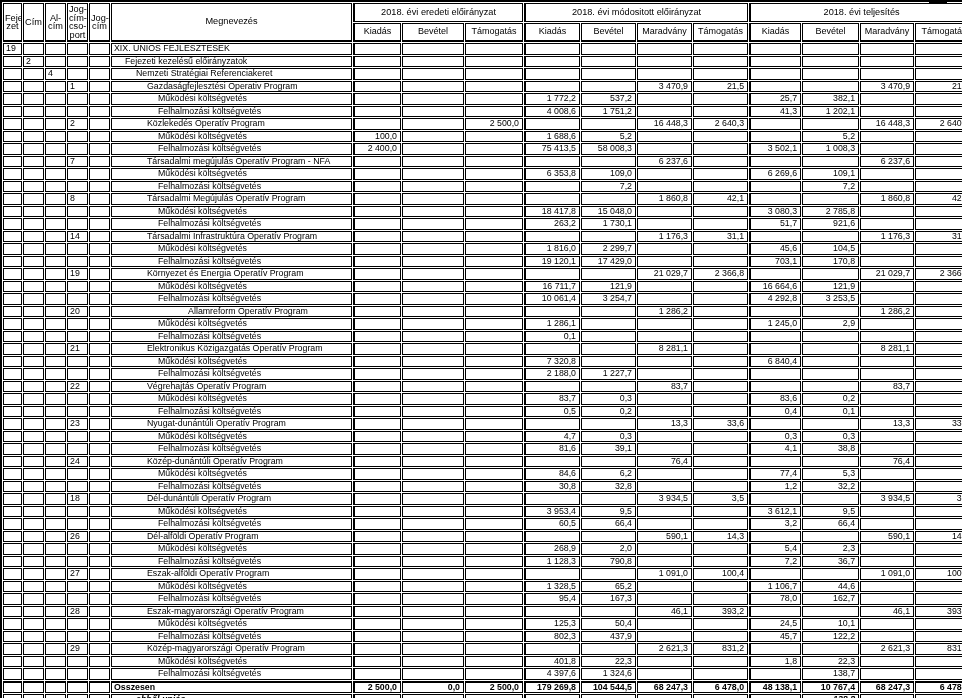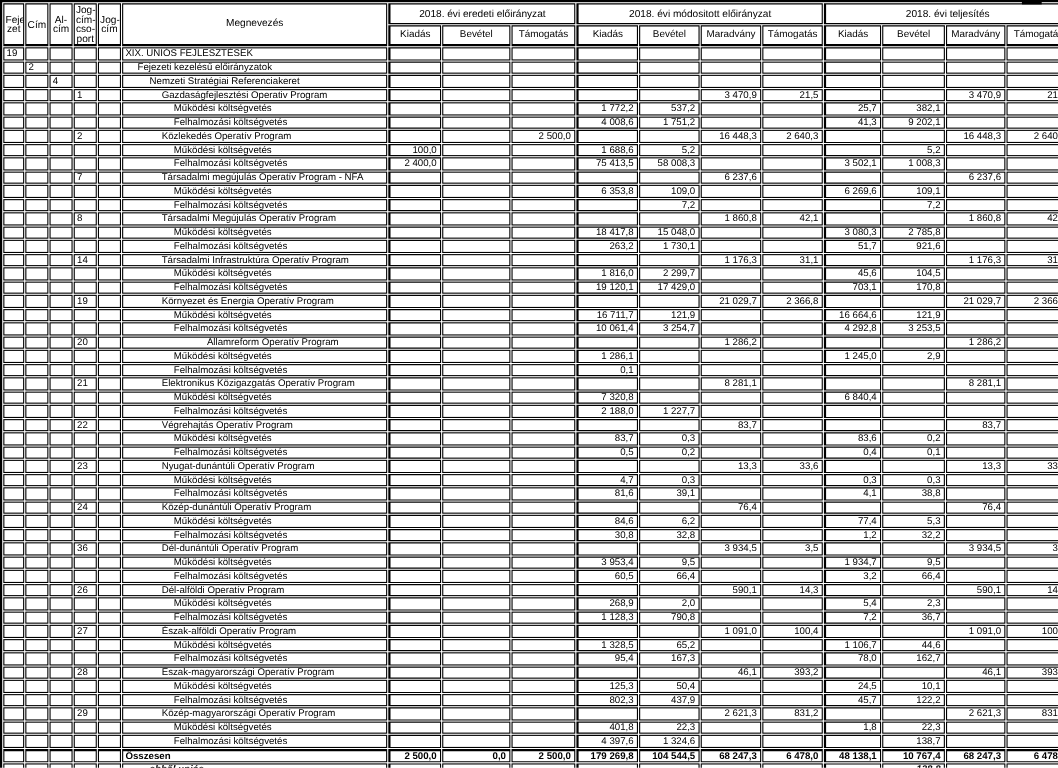--- a/index.html
+++ b/index.html
@@ -193,21 +193,21 @@
         <td class="idc"></td>
         <td class="name" style="padding-left: 46px;">Felhalmozási költségvetés</td>
         <td class="num gsep"></td>
         <td class="num"></td>
         <td class="num"></td>
         <td class="num gsep">4 008,6</td>
         <td class="num">1 751,2</td>
         <td class="num"></td>
         <td class="num"></td>
         <td class="num gsep">41,3</td>
-        <td class="num">9 202,1</td>
+        <td class="num">1 202,1</td>
         <td class="num"></td>
         <td class="num"></td>
       </tr>
       <tr>
         <td class="idc"></td>
         <td class="idc"></td>
         <td class="idc"></td>
         <td class="idc">2</td>
         <td class="idc"></td>
         <td class="name" style="padding-left: 35px;">Közlekedés Operatív Program</td>
@@ -771,21 +771,21 @@
         <td class="num"></td>
         <td class="num gsep">1,2</td>
         <td class="num">32,2</td>
         <td class="num"></td>
         <td class="num"></td>
       </tr>
       <tr>
         <td class="idc"></td>
         <td class="idc"></td>
         <td class="idc"></td>
-        <td class="idc">36</td>
+        <td class="idc">18</td>
         <td class="idc"></td>
         <td class="name" style="padding-left: 35px;">Dél-dunántúli Operatív Program</td>
         <td class="num gsep"></td>
         <td class="num"></td>
         <td class="num"></td>
         <td class="num gsep"></td>
         <td class="num"></td>
         <td class="num">3 934,5</td>
         <td class="num">3,5</td>
         <td class="num gsep"></td>
@@ -800,21 +800,21 @@
         <td class="idc"></td>
         <td class="idc"></td>
         <td class="name" style="padding-left: 46px;">Működési költségvetés</td>
         <td class="num gsep"></td>
         <td class="num"></td>
         <td class="num"></td>
         <td class="num gsep">3 953,4</td>
         <td class="num">9,5</td>
         <td class="num"></td>
         <td class="num"></td>
-        <td class="num gsep">1 934,7</td>
+        <td class="num gsep">3 612,1</td>
         <td class="num">9,5</td>
         <td class="num"></td>
         <td class="num"></td>
       </tr>
       <tr>
         <td class="idc"></td>
         <td class="idc"></td>
         <td class="idc"></td>
         <td class="idc"></td>
         <td class="idc"></td>

